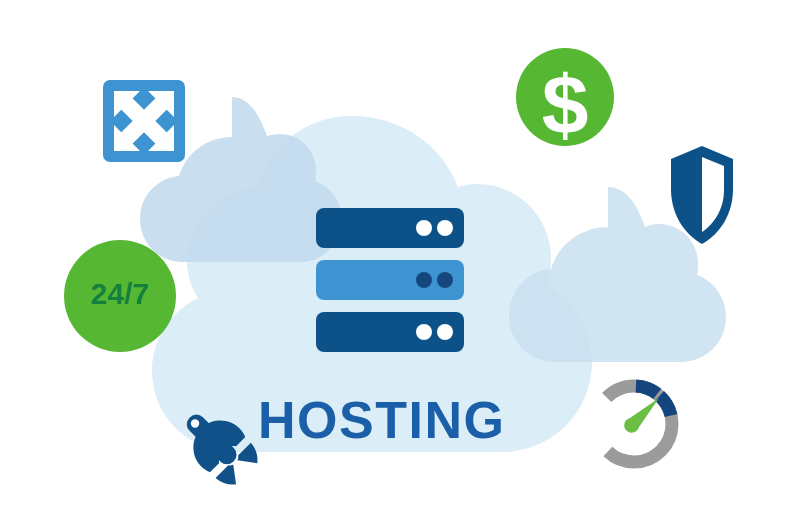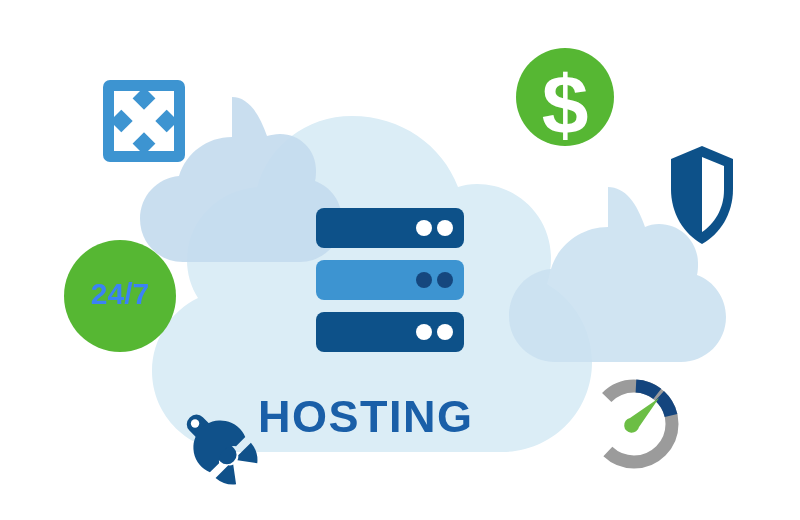--- a/index.html
+++ b/index.html
@@ -23,36 +23,36 @@
     left: 0;
     width: 800px;
     height: 520px;
   }
   .title-text {
     position: absolute;
     left: 258px;
     top: 394px;
     font-family: "Liberation Sans", sans-serif;
     font-weight: bold;
-    font-size: 45px;
+    font-size: 52px;
     letter-spacing: 1.5px;
     color: #1a5fa8;
     line-height: 1;
     user-select: none;
   }
   .badge-text {
     position: absolute;
     left: 64px;
     top: 279px;
     width: 112px;
     text-align: center;
     font-family: "Liberation Sans", sans-serif;
     font-weight: bold;
     font-size: 30px;
-    color: #3b82f6;
+    color: #15803d;
     line-height: 1;
     user-select: none;
   }
 </style>
 </head>
 <body>
 
 <div id="illustration">
 
   <svg class="layer" viewBox="0 0 800 520" xmlns="http://www.w3.org/2000/svg">

